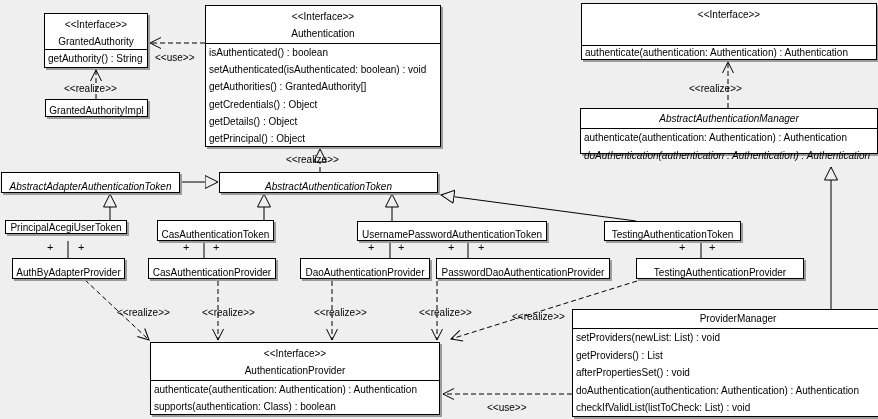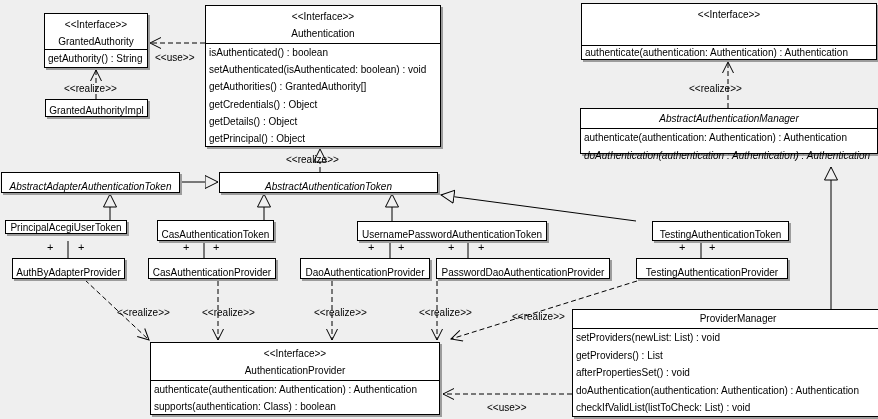--- a/index.html
+++ b/index.html
@@ -125,37 +125,37 @@
 
   <div class="box simple" style="left:5px;top:220px;width:122px;height:14px">
     <div class="cname">PrincipalAcegiUserToken</div>
   </div>
   <div class="box simple" style="left:157px;top:220px;width:117px;height:21px">
     <div class="cname">CasAuthenticationToken</div>
   </div>
   <div class="box simple" style="left:357px;top:221px;width:190px;height:20px">
     <div class="cname">UsernamePasswordAuthenticationToken</div>
   </div>
-  <div class="box simple" style="left:652px;top:221px;width:137px;height:20px">
+  <div class="box simple" style="left:604px;top:221px;width:137px;height:20px">
     <div class="cname">TestingAuthenticationToken</div>
   </div>
 
   <div class="box simple" style="left:12px;top:258px;width:113px;height:21px">
     <div class="cname">AuthByAdapterProvider</div>
   </div>
   <div class="box simple" style="left:300px;top:258px;width:130px;height:21px">
     <div class="cname">DaoAuthenticationProvider</div>
   </div>
   <div class="box simple" style="left:148px;top:258px;width:128px;height:21px">
     <div class="cname">CasAuthenticationProvider</div>
   </div>
   <div class="box simple" style="left:436px;top:258px;width:174px;height:21px">
     <div class="cname">PasswordDaoAuthenticationProvider</div>
   </div>
-  <div class="box simple" style="left:636px;top:258px;width:152px;height:21px">
+  <div class="box simple" style="left:636px;top:258px;width:168px;height:21px">
     <div class="cname">TestingAuthenticationProvider</div>
   </div>
 
   <div class="box" style="left:150px;top:342px;width:290px;height:73px">
     <div class="hdr" style="height:37px">
       <div class="stereo">&lt;&lt;Interface&gt;&gt;</div>
       <div class="cname">AuthenticationProvider</div>
     </div>
     <div class="methods" style="line-height:17px">
       <div class="m">authenticate(authentication: Authentication) : Authentication</div>

